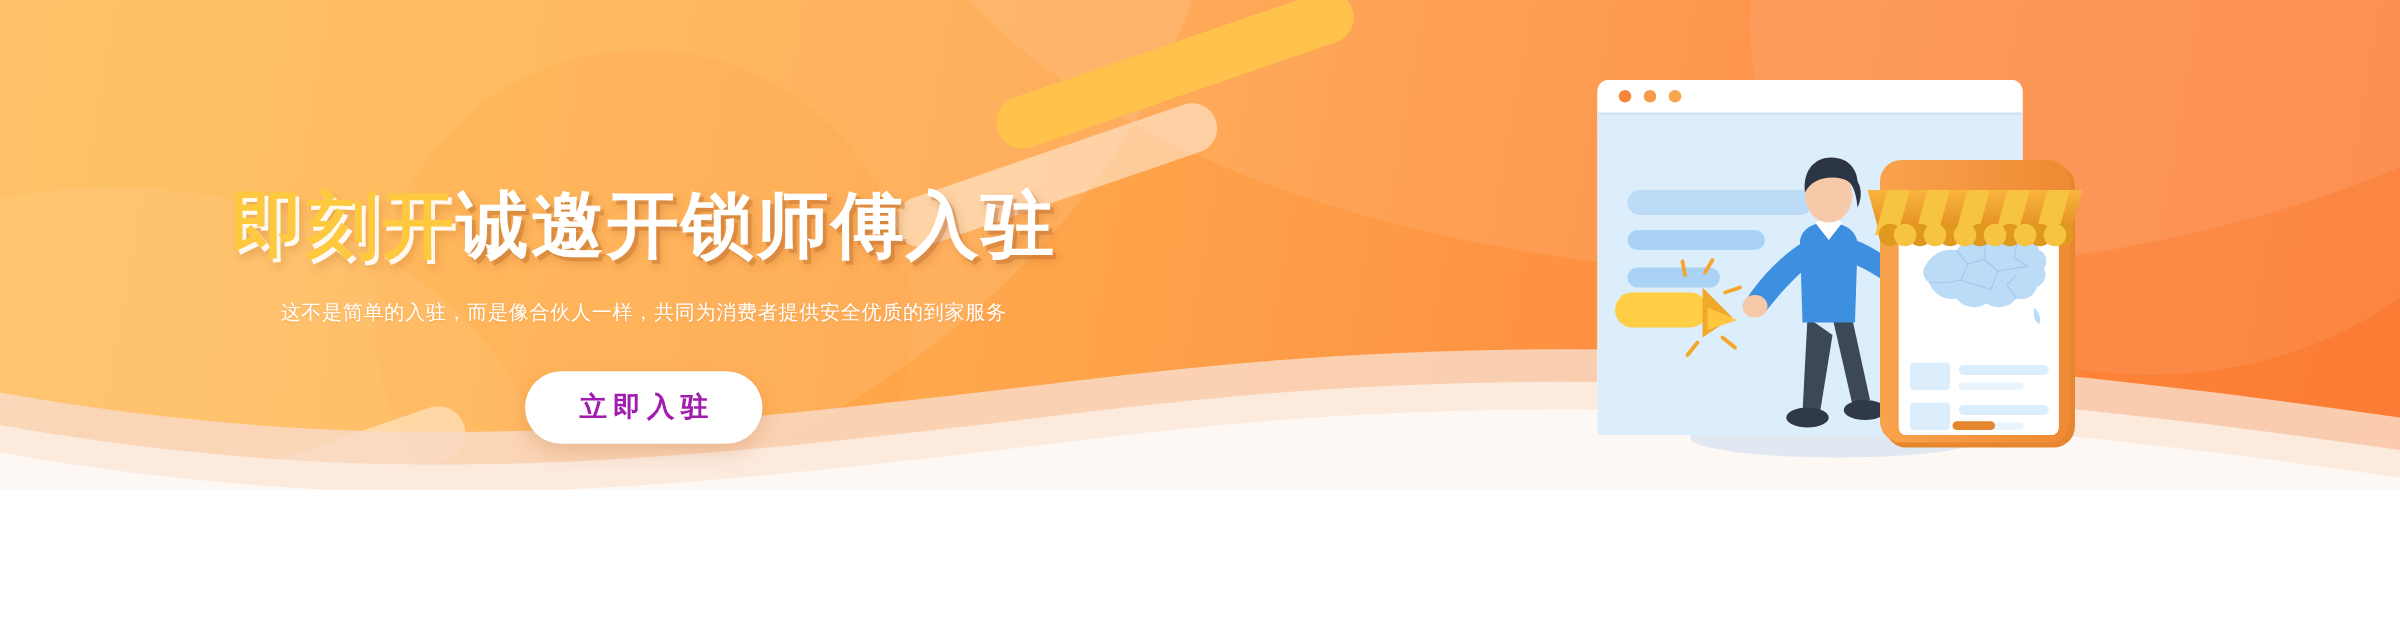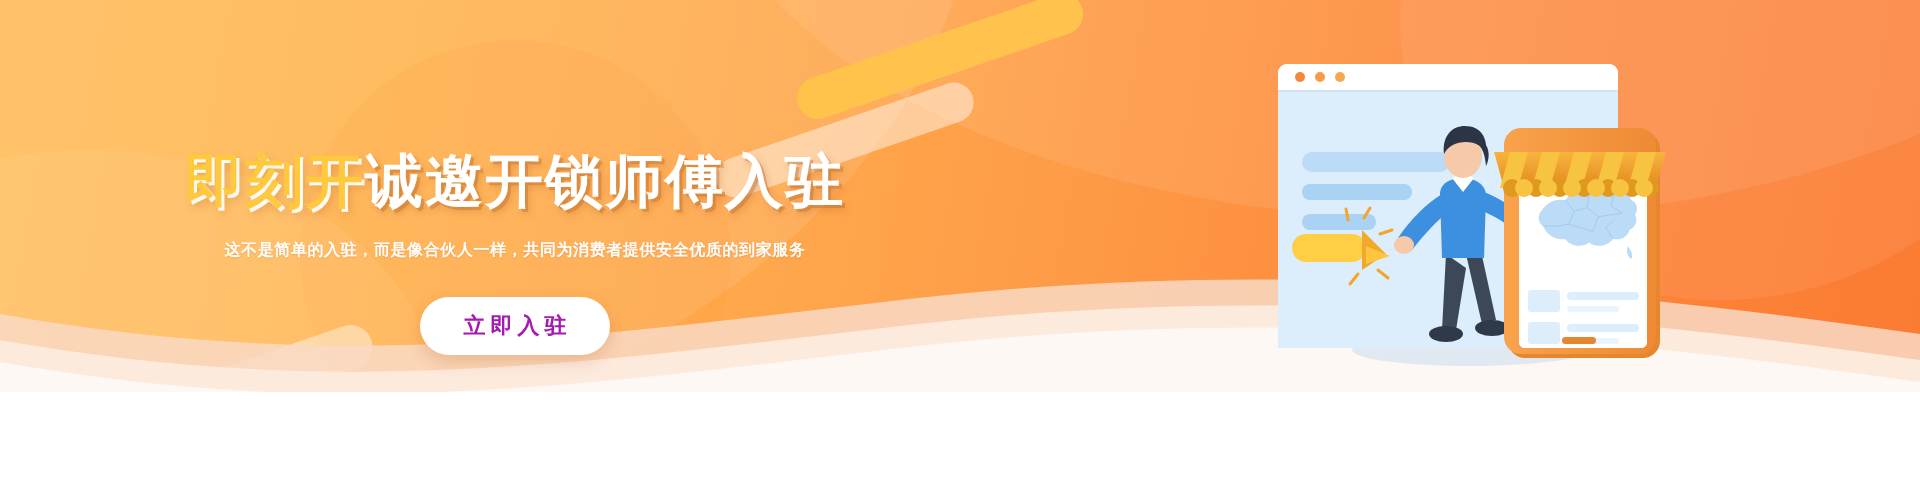--- a/index.html
+++ b/index.html
@@ -106,21 +106,20 @@
        5px 6px 8px rgba(160, 80, 20, 0.25);
   }
 
   .subtitle {
     font-size: 16px;
     color: #ffffff;
     letter-spacing: 0.6px;
     margin: 0 0 36px 0;
     white-space: nowrap;
     text-shadow: 0 1px 2px rgba(180, 90, 30, 0.18);
-    font-weight: bold;
   }
 
   .cta-button {
     display: inline-flex;
     align-items: center;
     justify-content: center;
     width: 190px;
     height: 58px;
     border: none;
     border-radius: 34px;

